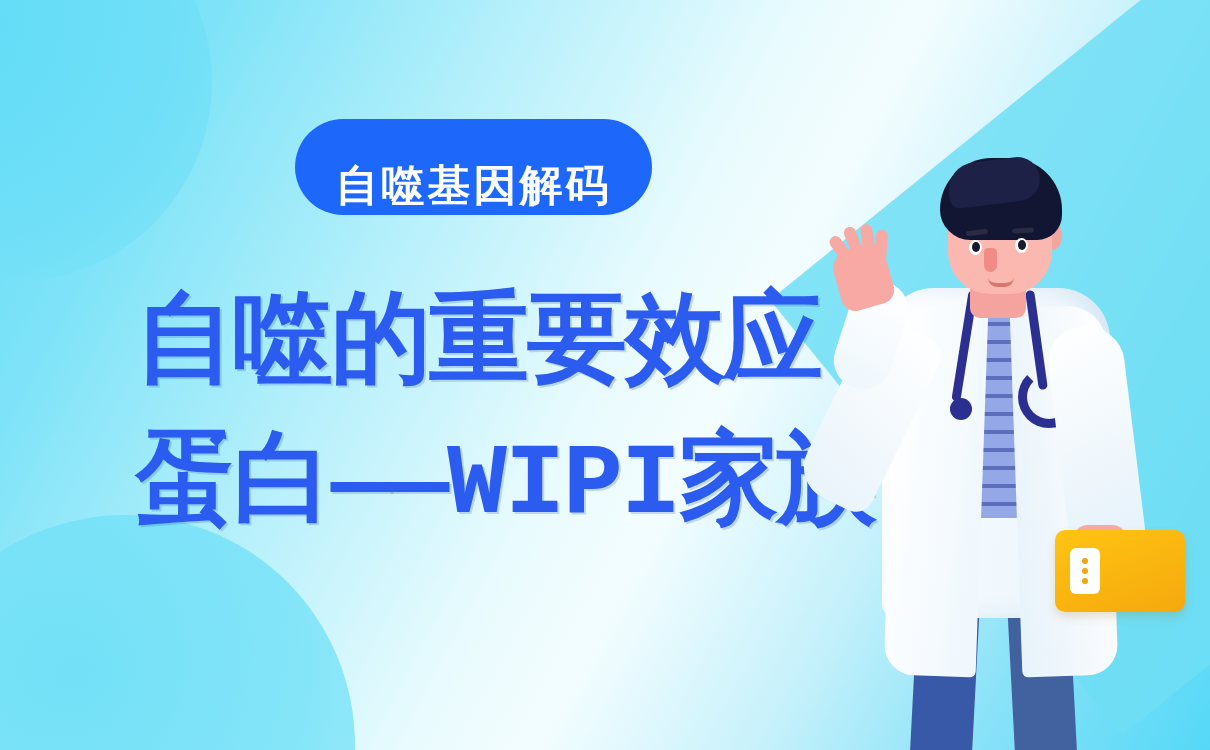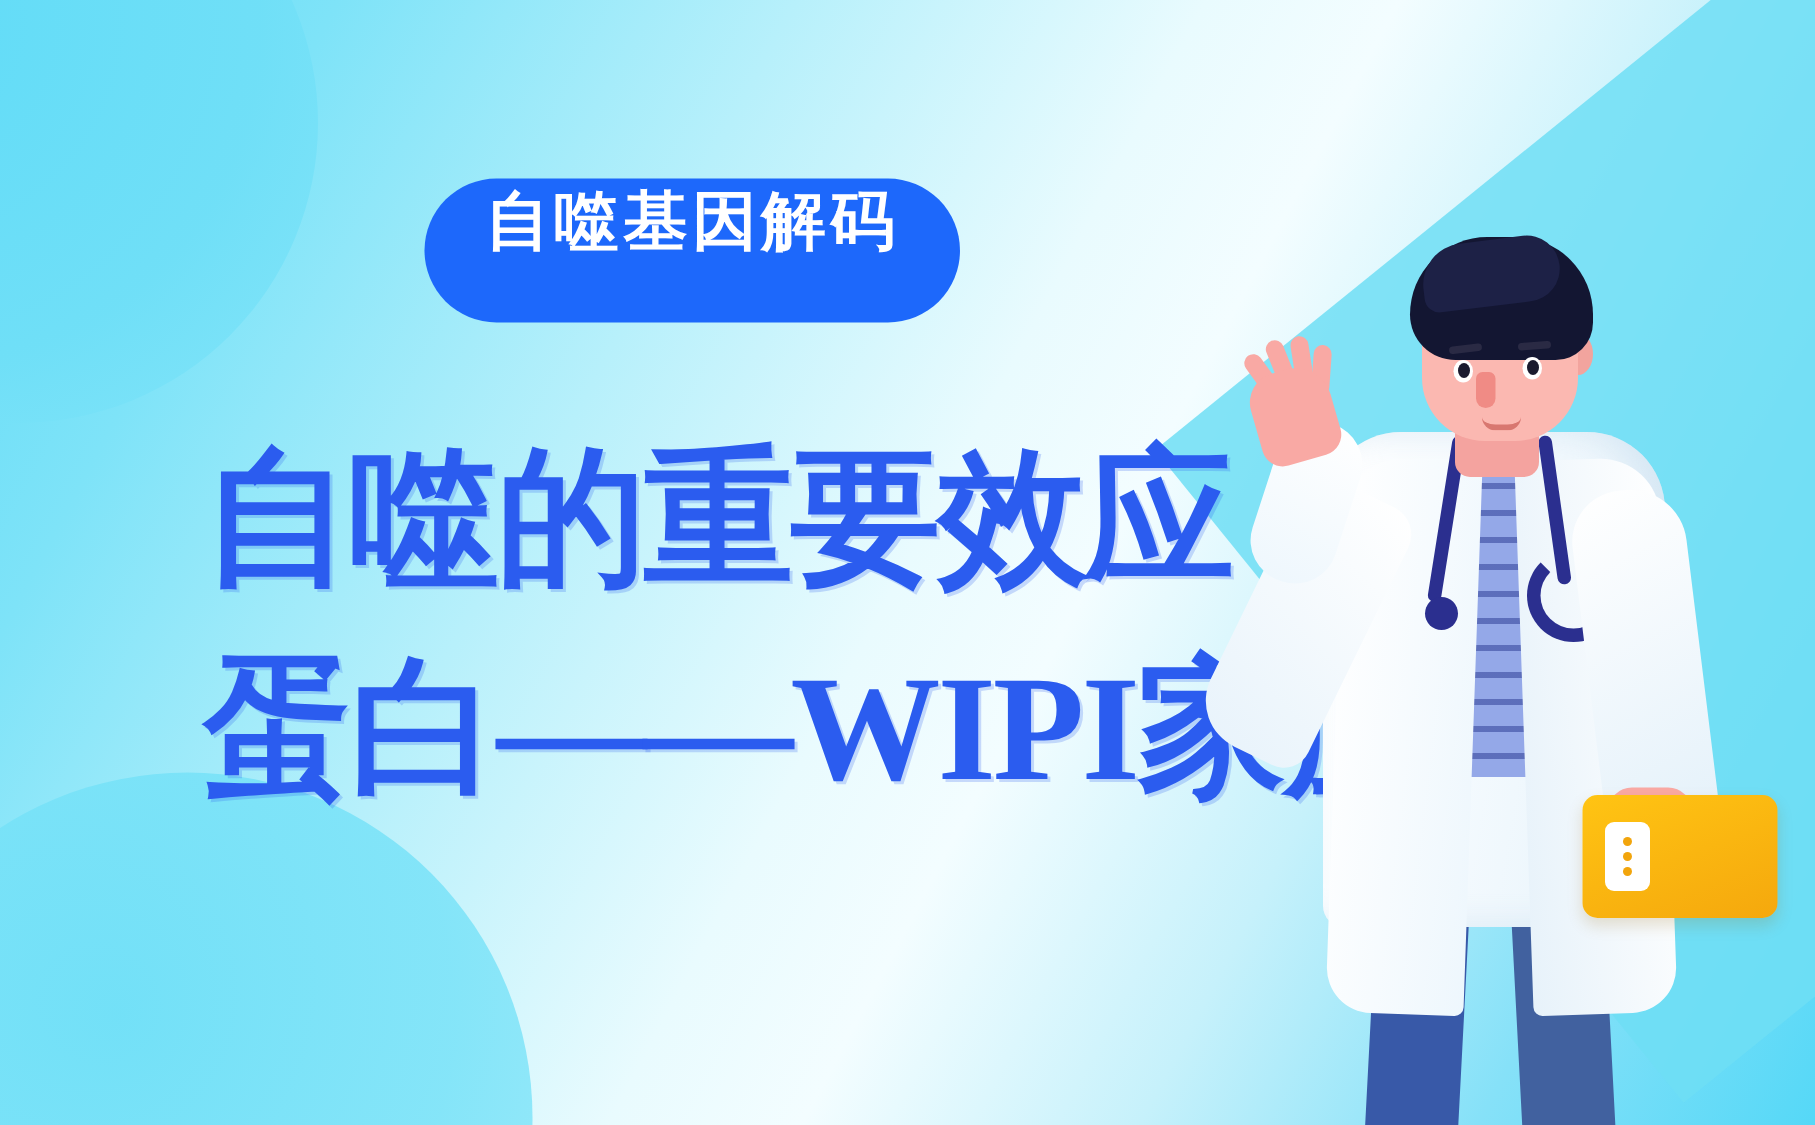--- a/index.html
+++ b/index.html
@@ -47,44 +47,44 @@
     transform-origin:top left;
   }
   .bg-circle-white {
     position:absolute; left:862px; top:300px;
     width:132px; height:132px; border-radius:50%;
     background:#ffffff; opacity:.88;
   }
 
   
   .badge {
-    position:absolute; left:283px; top:119px;
+    position:absolute; left:295px; top:119px;
     width:357px; height:96px;
     border-radius:48px;
     background:#1d68fb;
-    display:flex; align-items:flex-start; justify-content:center;
+    display:flex; align-items:flex-end; justify-content:center;
   }
   .badge-label {
     color:#ffffff;
     font-size:43px;
     font-weight:bold;
     letter-spacing:3px;
     font-family:"DejaVu Sans", sans-serif;
   }
 
   
   .headline { position:absolute; left:135px; top:276px; width:830px; }
   .headline-line {
     color:#2b5cef;
     font-size:100px;
     line-height:140px;
     font-weight:bold;
     letter-spacing:-2px;
     white-space:nowrap;
-    font-family:Liberation Serif, serif;
+    font-family:Liberation Mono, monospace;
     text-shadow:2px 2px 0 rgba(43,92,239,.22);
   }
 
   
   .doctor { position:absolute; left:820px; top:130px; width:350px; height:620px; }
 
   .leg-left, .leg-right {
     position:absolute; width:62px; background:#3859a8; border-radius:4px 4px 2px 2px;
   }
   .leg-left  { left:95px;  top:400px; height:255px; transform:rotate(3deg); }

